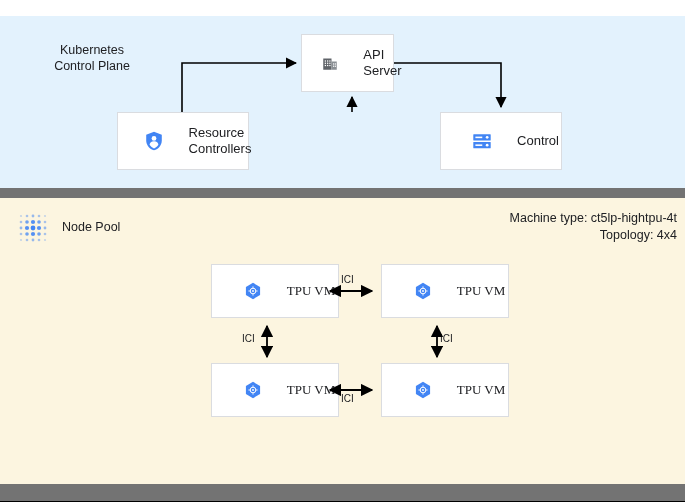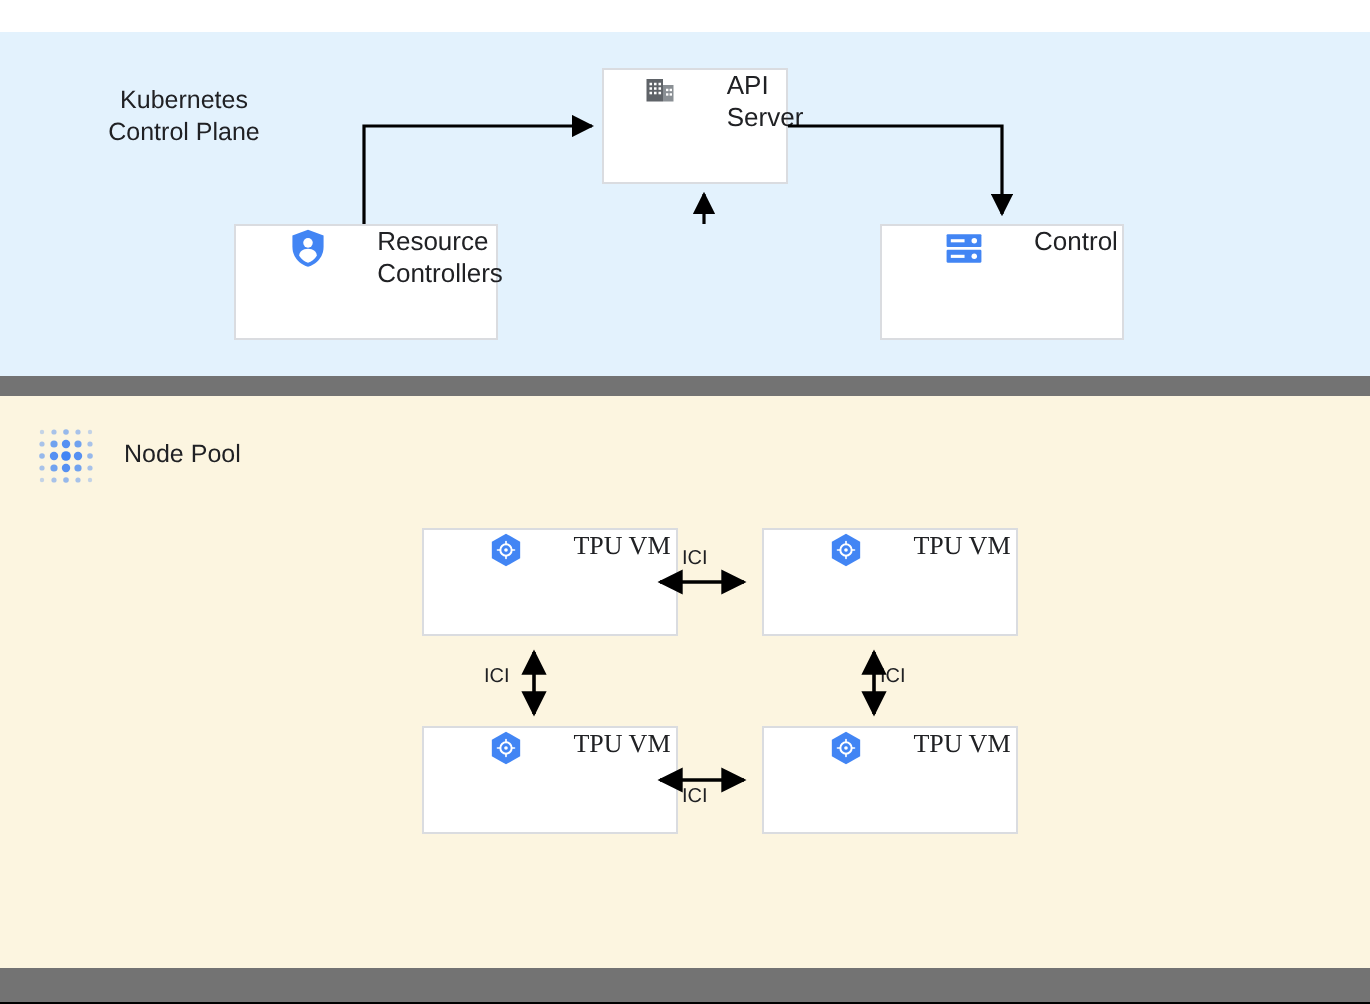--- a/index.html
+++ b/index.html
@@ -73,21 +73,21 @@
     line-height: 17px;
   }
 
   
   .box {
     position: absolute;
     background: #ffffff;
     border: 1px solid #dadce0;
     box-sizing: border-box;
     display: flex;
-    align-items: flex-start;
+    align-items: center;
     justify-content: center;
     gap: 24px;
     padding-left: 28px;
   }
   .box .box-label {
     font-size: 13px;
     color: #202124;
     line-height: 16px;
     white-space: pre-line;
     text-align: left;
@@ -228,20 +228,22 @@
         <circle cx="18" cy="30" r="1.4" opacity="0.55"></circle>
         <circle cx="24" cy="30" r="1.3" opacity="0.45"></circle>
         <circle cx="30" cy="30" r="1.1" opacity="0.3"></circle>
       </g>
     </svg>
   </span>
 
   <div class="section-label" id="node-pool-label">Node Pool</div>
 
   <div id="machine-info">
+    <div>Machine type: ct5lp-hightpu-4t</div>
+    <div>Topology: 4x4</div>
   </div>
 
   <div class="box tpu-box" id="tpu-vm-1">
     <span class="icon">
       <svg width="20" height="20" viewBox="0 0 24 24">
         <path d="M12 2.2 L20.5 7.1 V16.9 L12 21.8 L3.5 16.9 V7.1 Z" fill="#4285f4"></path>
         <circle cx="12" cy="12" r="3.4" fill="none" stroke="#ffffff" stroke-width="1.2"></circle>
         <circle cx="12" cy="12" r="1.1" fill="#ffffff"></circle>
         <g stroke="#ffffff" stroke-width="1" stroke-linecap="round">
           <line x1="12" y1="6.9" x2="12" y2="8.6"></line>

